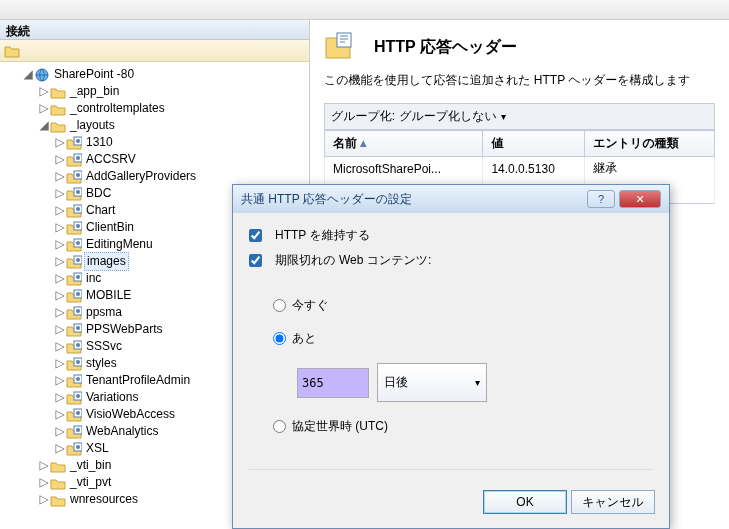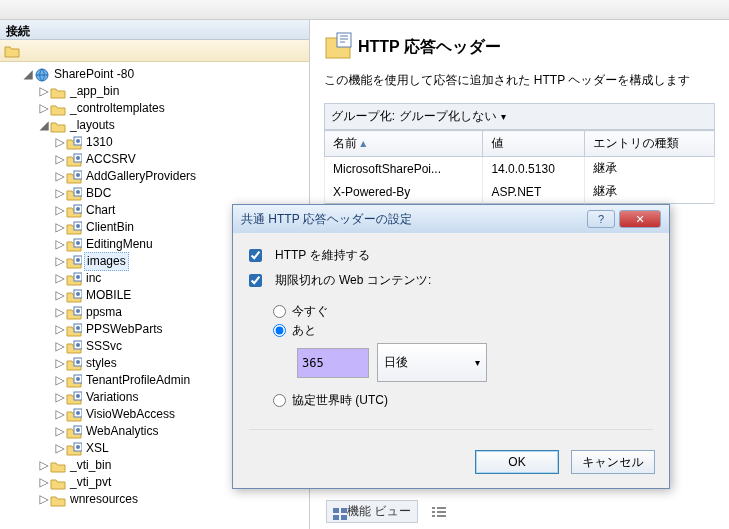--- a/index.html
+++ b/index.html
@@ -11,52 +11,52 @@
 .tree-root{height:22px;background:linear-gradient(#fdf6e3,#f5e9c8);border-bottom:1px solid #e0d4a8;display:flex;align-items:center;padding-left:4px}
 .tree-root svg{margin-right:4px}
 .tree{padding:4px 0 0 6px;line-height:17px;white-space:nowrap}
 .tree .row{display:flex;align-items:center;height:17px}
 .tree .sp{display:inline-block;width:16px}
 .tree .tw{display:inline-flex;width:12px;justify-content:center;color:#6b6b6b;cursor:pointer}
 .tree .ic{display:inline-flex;width:18px;align-items:center}
 .tree .lbl{padding-left:2px}
 .tree .sel{background:#e5f0ff;border:1px dotted #7aa7d7;padding:0 2px}
 .content{flex:1;padding:12px 14px}
-.title-row{display:flex;align-items:center;gap:4px;margin-bottom:10px}
+.title-row{display:flex;align-items:center;gap:20px;margin-bottom:10px}
 .title-row h1{font-size:16px;font-weight:bold}
 .desc{margin-bottom:14px}
 .group-bar{display:flex;align-items:center;background:#eef1f6;border:1px solid #c4cdd8;padding:4px 6px;margin-bottom:0}
 .group-bar .dd{margin-left:4px;display:flex;align-items:center;cursor:pointer}
 .group-bar .dd::after{content:"▾";margin-left:4px;font-size:10px}
 table.hdrs{width:100%;border-collapse:collapse;border:1px solid #c4cdd8;border-top:none}
-table.hdrs th{background:linear-gradient(#fbfcfe,#eef1f6);border:1px solid #c4cdd8;text-align:left;padding:4px 8px;font-weight:normal}
+table.hdrs th{background:linear-gradient(#fbfcfe,#eef1f6);border:1px solid #c4cdd8;text-align:left;padding:4px 8px;font-weight:bold}
 table.hdrs th.sorted::after{content:" ▴";color:#5a7fb0}
 table.hdrs td{padding:3px 8px;border-left:1px solid #e8ecf1;border-right:1px solid #e8ecf1}
-.dialog{position:absolute;left:232px;top:204px;width:438px;background:#f0f0f0;border:1px solid #6d8bb3;box-shadow:2px 2px 10px rgba(0,0,0,.3)}
+.dialog{position:absolute;left:232px;top:184px;width:438px;background:#f0f0f0;border:1px solid #6d8bb3;box-shadow:2px 2px 10px rgba(0,0,0,.3)}
 .dlg-title{height:28px;background:linear-gradient(#eaf3fc,#c9dbef);display:flex;align-items:center;padding:0 8px;color:#1a3e6e}
 .dlg-title .spacer{flex:1}
 .dlg-title .btn{width:28px;height:18px;display:flex;align-items:center;justify-content:center;border:1px solid #8fa9c9;margin-left:4px;cursor:pointer;font-size:11px}
 .dlg-title .help{background:linear-gradient(#e8f0fa,#cfe0f2);border-radius:3px;color:#2a4d7c}
 .dlg-title .close{background:linear-gradient(#e07a7a,#c23030);color:#fff;width:42px;border-radius:3px}
 .dlg-body{padding:14px 16px 10px}
 .chk{display:flex;align-items:center;gap:13px;margin-bottom:8px}
 .chk input{accent-color:#2a6db3}
 .radio-group{padding:4px 0 4px 24px}
-.rrow{display:flex;align-items:center;gap:6px;margin:2px 0}
+.rrow{display:flex;align-items:center;gap:6px;margin:16px 0}
 .inline-controls{display:flex;align-items:center;gap:8px;margin:4px 0 10px 24px}
 .num-input{width:72px;height:30px;border:1px solid #abadb3;background:#c4b5fd;padding:0 4px;font-family:monospace}
 .combo{height:39px;border:1px solid #abadb3;background:linear-gradient(#fff,#eef1f6);display:flex;align-items:center;padding:0 6px;cursor:pointer;min-width:110px;justify-content:space-between}
 .combo::after{content:"▾";font-size:10px;margin-left:10px}
 .date-row{display:flex;gap:8px;margin:4px 0 0 24px}
 .date-box{height:24px;border:1px solid #cfcfcf;background:#f7f7f7;color:#888;display:flex;align-items:center;padding:0 6px;flex:1;justify-content:space-between}
 .date-box .cal{font-size:11px}
 .time-box{height:24px;border:1px solid #cfcfcf;background:#f7f7f7;color:#888;display:flex;align-items:center;padding:0 6px;width:110px;font-family:monospace;justify-content:space-between}
 .spin{display:flex;flex-direction:column;line-height:7px;font-size:8px;color:#888}
 hr.dlg-sep{border:none;border-top:1px solid #ddd;margin:14px 0 10px}
-.dlg-buttons{display:flex;justify-content:flex-end;gap:12px;padding:0 14px 14px}
+.dlg-buttons{display:flex;justify-content:flex-end;gap:4px;padding:0 14px 14px}
 .dlg-buttons button{width:84px;height:24px;border:1px solid #8fa9c9;background:linear-gradient(#fdfdfd,#e6edf5);cursor:pointer}
 .dlg-buttons button.primary{border:1px solid #3c7fb1;box-shadow:0 0 0 1px #a8d8f0 inset}
 .bottom-tabs{position:absolute;left:326px;bottom:6px;display:flex;gap:8px;align-items:center;color:#333}
 .bottom-tabs .tab{display:flex;align-items:flex-end;padding:2px 6px;cursor:pointer}
 .bottom-tabs .tab.active{background:#eef1f6;border:1px solid #c4cdd8}
 svg{flex-shrink:0}
 </style>
 </head>
 <body>
 

